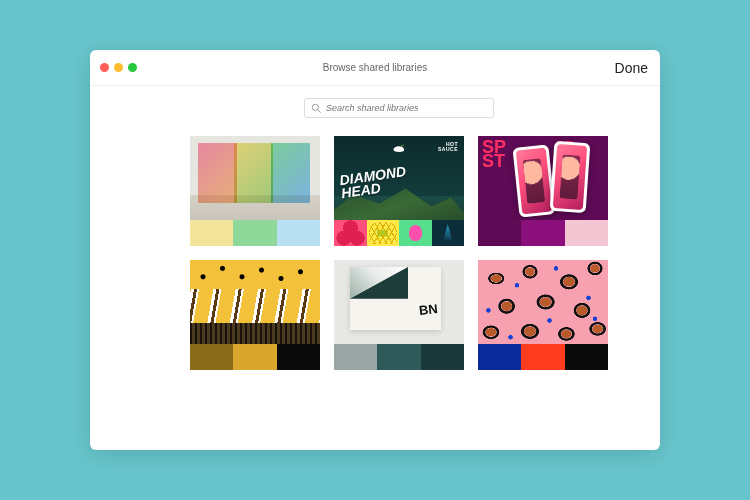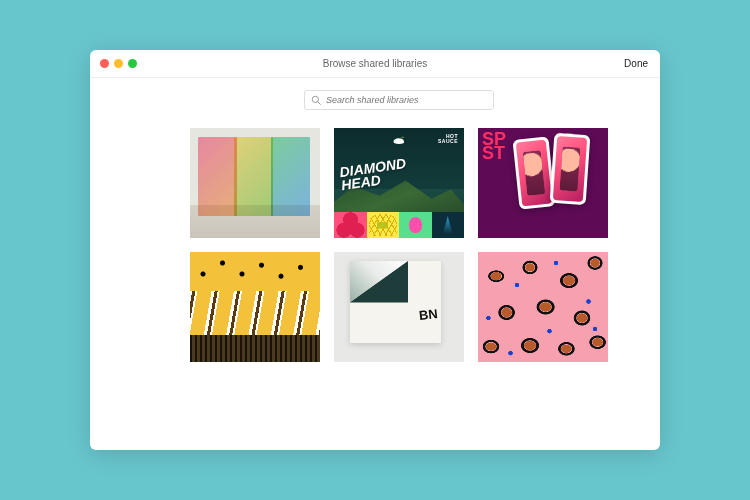--- a/index.html
+++ b/index.html
@@ -17,21 +17,21 @@
     width: 570px;
     height: 400px;
     background: #fff;
     border-radius: 6px;
     box-shadow: 0 4px 24px rgba(0,0,0,.15);
     display: flex;
     flex-direction: column;
     overflow: hidden;
   }
   .titlebar {
-    height: 28px;
+    height: 36px;
     display: flex;
     align-items: center;
     padding: 0 10px;
     border-bottom: 1px solid #eee;
     position: relative;
   }
   .traffic-lights {
     display: flex;
     gap: 5px;
   }
@@ -45,21 +45,21 @@
     position: absolute;
     left: 0; right: 0;
     text-align: center;
     font-size: 10px;
     color: #666;
     pointer-events: none;
   }
   .done-btn {
     position: absolute;
     right: 12px;
-    font-size: 10px;
+    font-size: 14px;
     color: #222;
     font-weight: 500;
     cursor: pointer;
   }
   .content {
     flex: 1;
     overflow: auto;
     padding: 12px 0 20px;
     display: flex;
     flex-direction: column;
@@ -94,21 +94,21 @@
   }
   .grid {
     margin-top: 18px;
     display: grid;
     grid-template-columns: repeat(3, 130px);
     grid-auto-rows: 110px;
     gap: 14px;
   }
   .card {
     display: flex;
-    flex-direction: row;
+    flex-direction: column;
     cursor: pointer;
   }
   .thumb {
     flex: 1;
     position: relative;
     overflow: hidden;
   }
   .swatches {
     display: flex;
     height: 26px;

